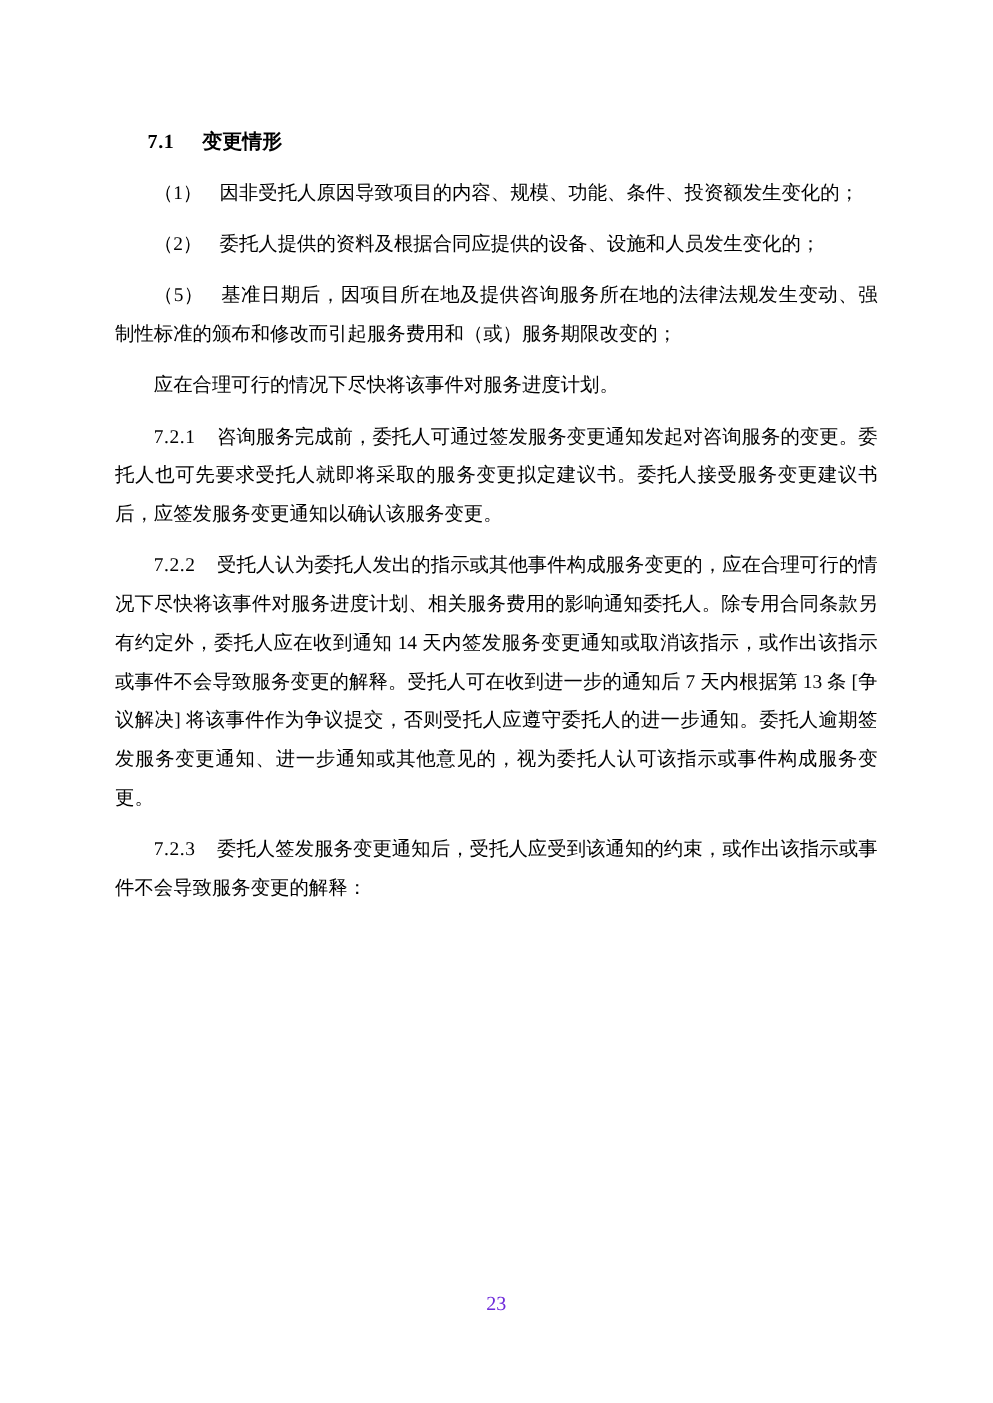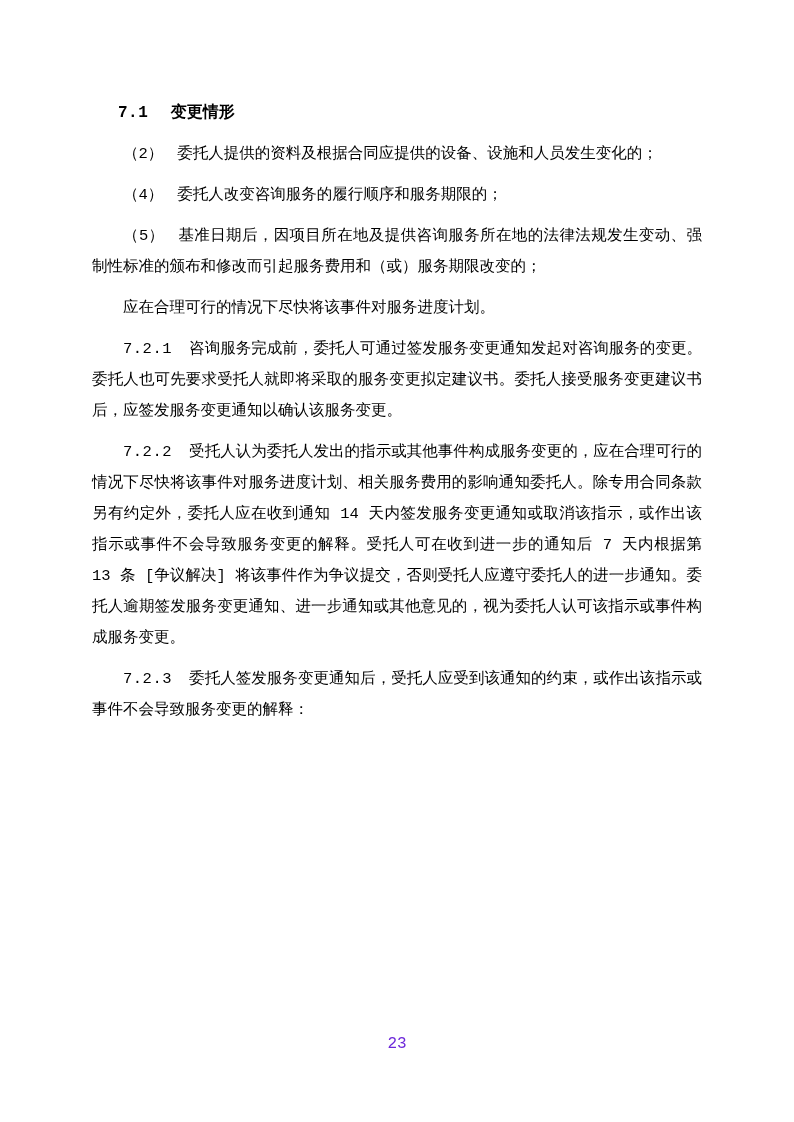--- a/index.html
+++ b/index.html
@@ -7,21 +7,21 @@
     padding: 0;
     background: #ffffff;
   }
   .page {
     position: relative;
     width: 794px;
     height: 1122px;
     margin: 0 auto;
     background: #ffffff;
     color: #000000;
-    font-family: Liberation Mono, monospace;
+    font-family: Liberation Serif, serif;
     font-size: 15.5px;
     line-height: 31px;
     box-sizing: border-box;
     padding: 88px 92px 0 92px;
     overflow: hidden;
   }
   .heading {
     font-weight: bold;
     margin: 10px 0;
     text-indent: 0;
@@ -58,25 +58,25 @@
 </head>
 <body>
 
 <div class="page">
 
   <div class="heading">
     <span class="h-num">7.1</span><span class="h-title">变更情形</span>
   </div>
 
 
+  <p class="para"><span class="item-marker">（1）</span><span>因非受托人原因导致项目的内容、规模、功能、条件、投资额发生变化的；</span></p>
 
   <p class="para"><span class="item-marker">（2）</span><span>委托人提供的资料及根据合同应提供的设备、设施和人员发生变化的；</span></p>
 
 
-  <p class="para"><span class="item-marker">（4）</span><span>委托人改变咨询服务的履行顺序和服务期限的；</span></p>
 
   <p class="para"><span class="item-marker">（5）</span><span>基准日期后，因项目所在地及提供咨询服务所在地的法律法规发生变动、强制性标准的颁布和修改而引起服务费用和（或）服务期限改变的；</span></p>
 
 
 
   <p class="para">应在合理可行的情况下尽快将该事件对服务进度计划。</p>
 
 
   <p class="para"><span class="clause-num">7.2.1</span><span>咨询服务完成前，委托人可通过签发服务变更通知发起对咨询服务的变更。委托人也可先要求受托人就即将采取的服务变更拟定建议书。委托人接受服务变更建议书后，应签发服务变更通知以确认该服务变更。</span></p>
 

